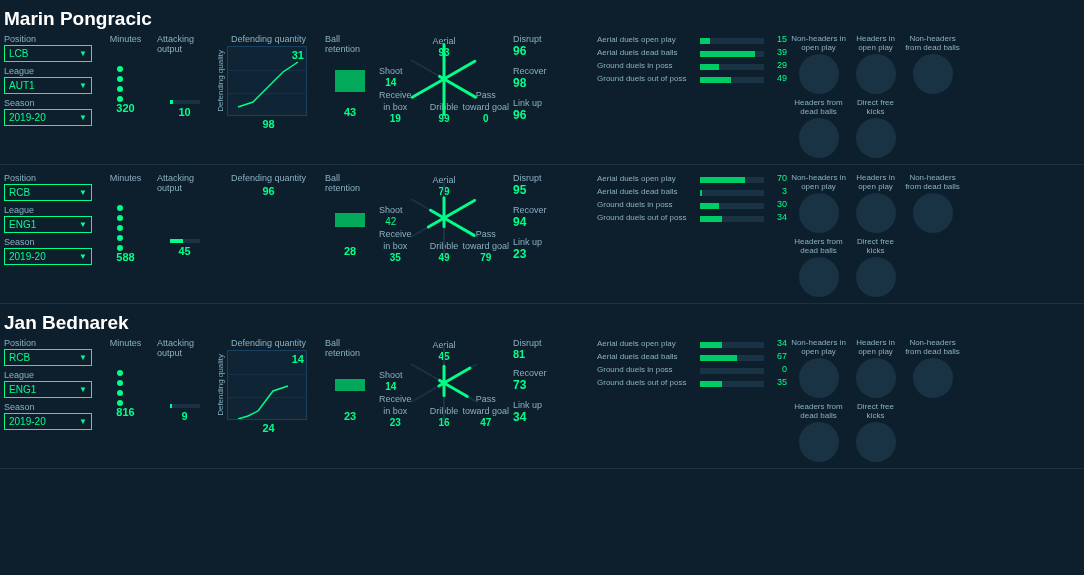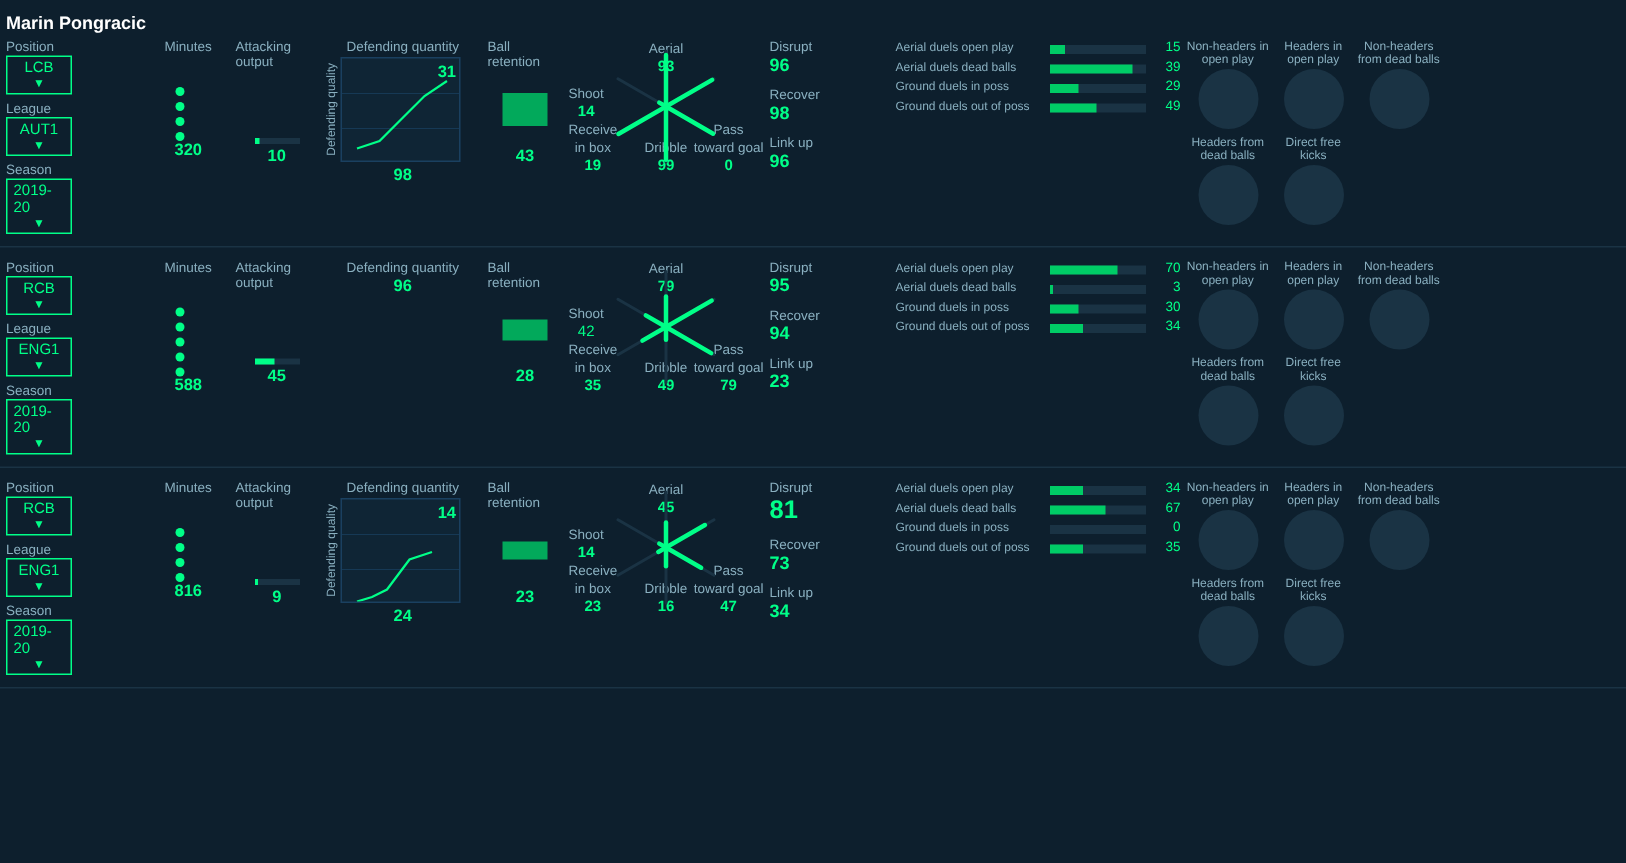--- a/index.html
+++ b/index.html
@@ -11,21 +11,21 @@
       width: 1084px;
       min-height: 575px;
       overflow-x: hidden;
     }
     .player-row {
       border-bottom: 1px solid #1a3344;
       padding: 8px 4px 4px 4px;
     }
     .player-name {
       color: #ffffff;
-      font-size: 12px;
+      font-size: 19px;
       font-weight: bold;
       margin-bottom: 4px;
     }
     .row-content {
       display: flex;
       align-items: flex-start;
       gap: 4px;
     }
     .controls-col {
       width: 90px;
@@ -38,26 +38,25 @@
       color: #8ab0c0;
       font-size: 9px;
       margin-bottom: 1px;
     }
     .dropdown {
       background: #0d1f2d;
       border: 1px solid #00ff88;
       color: #00ff88;
       font-size: 10px;
       padding: 2px 4px;
-      width: 44px;
+      width: 88px;
       cursor: pointer;
       display: flex;
       justify-content: space-between;
       align-items: center;
-      flex-direction: column;
     }
     .dropdown-arrow {
       color: #00ff88;
       font-size: 8px;
     }
     .col-header {
       color: #8ab0c0;
       font-size: 9px;
       margin-bottom: 2px;
     }
@@ -484,20 +483,21 @@
           <div style="width:40px;height:40px;border-radius:50%;background:#1a3344;margin:2px auto"></div>
         </div>
         <div style="width:55px;text-align:center">
           <div style="color:#8ab0c0;font-size:8px">Direct free kicks</div>
           <div style="width:40px;height:40px;border-radius:50%;background:#1a3344;margin:2px auto"></div>
         </div>
       </div>
     </div>
   </div>
     <div class="player-row">
+    <div class="player-name">Jan Bednarek</div>
     <div class="row-content">
 
       <div class="controls-col">
         <div class="control-group">
           <div class="control-label">Position</div>
           <div class="dropdown">
             <span>RCB</span>
             <span class="dropdown-arrow">▼</span>
           </div>
         </div>
@@ -607,21 +607,21 @@
               <line x1="45" y1="45" x2="39.87312960959612" y2="47.96" stroke="#00ff88" stroke-width="3" stroke-linecap="round"></line>
               <line x1="45" y1="45" x2="12.957060059975767" y2="26.500000000000004" stroke="#1a3344" stroke-width="2" stroke-linecap="round"></line>
               <line x1="45" y1="45" x2="40.51398840839661" y2="42.41" stroke="#00ff88" stroke-width="3" stroke-linecap="round"></line>
             </svg>
         </div>
       </div>
 
       <div style="width:80px;flex-shrink:0">
         <div style="margin-bottom:8px">
           <div style="color:#8ab0c0;font-size:9px">Disrupt</div>
-          <div style="color:#00ff88;font-size:17px;font-weight:bold">81</div>
+          <div style="color:#00ff88;font-size:11px;font-weight:bold">81</div>
         </div>
         <div style="margin-bottom:8px">
           <div style="color:#8ab0c0;font-size:9px">Recover</div>
           <div style="color:#00ff88;font-size:12px;font-weight:bold">73</div>
         </div>
         <div>
           <div style="color:#8ab0c0;font-size:9px">Link up</div>
           <div style="color:#00ff88;font-size:12px;font-weight:bold">34</div>
         </div>
       </div>

